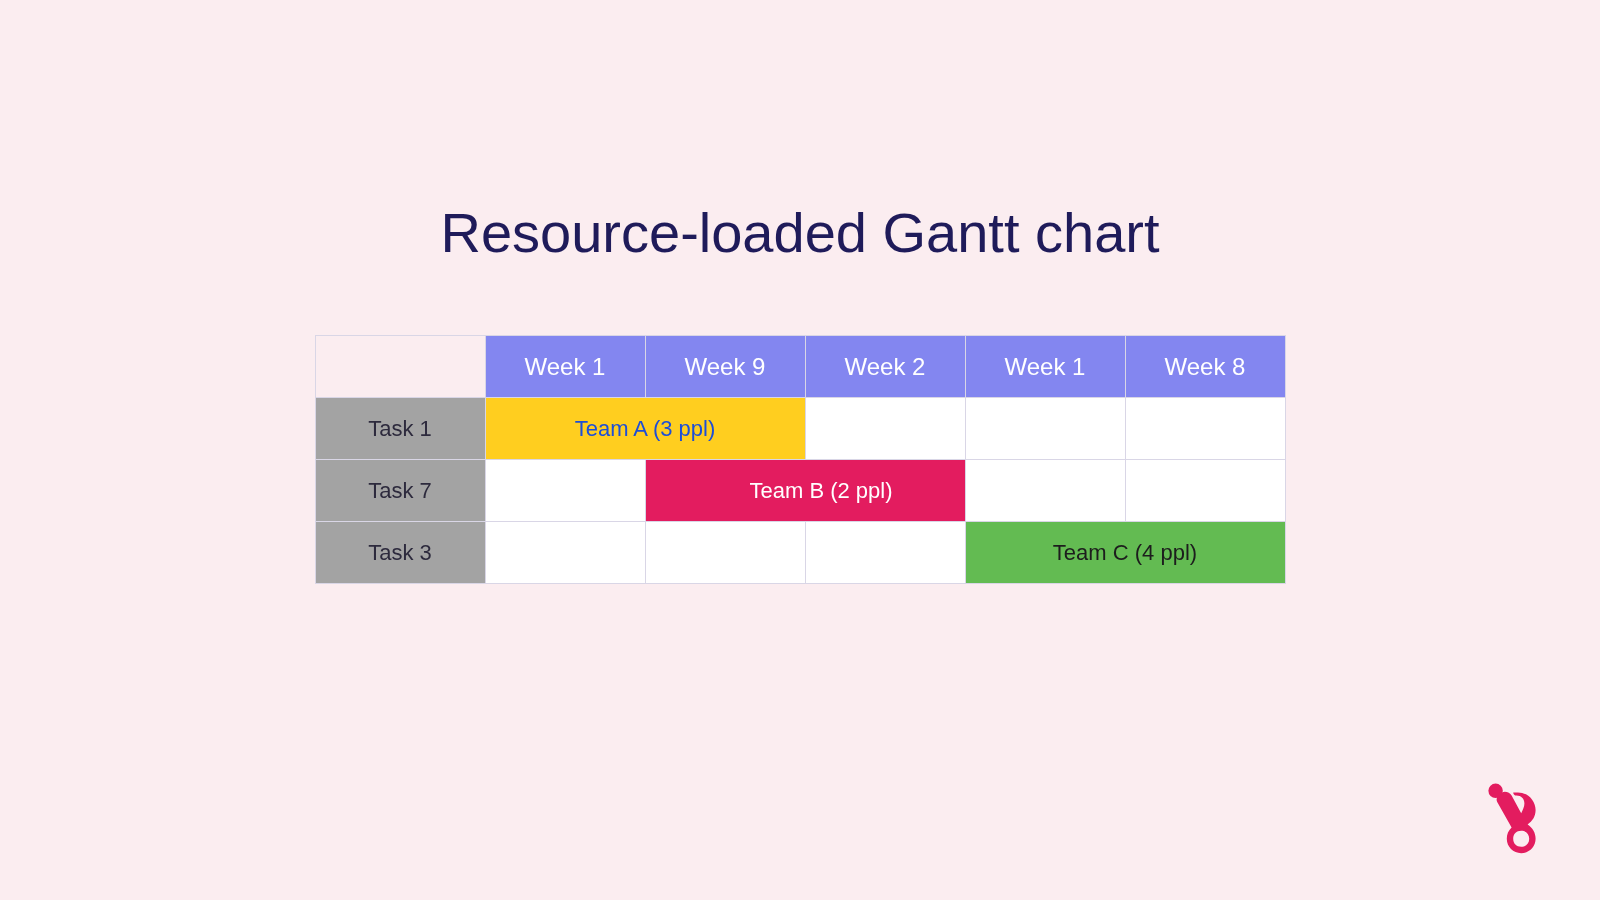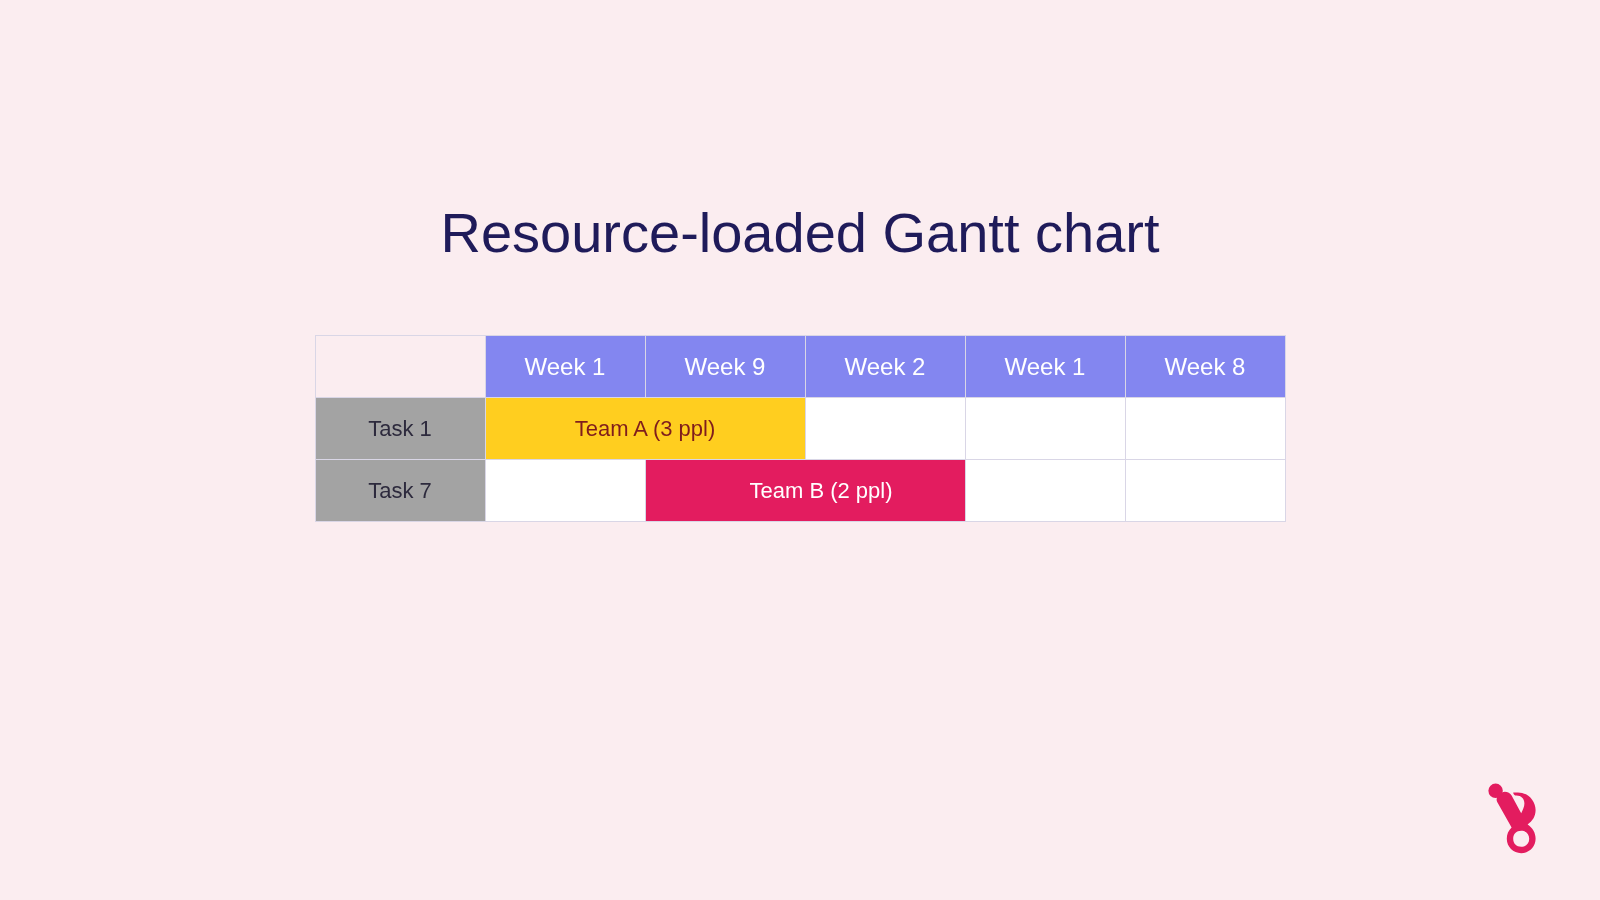--- a/index.html
+++ b/index.html
@@ -52,21 +52,21 @@
       color: #2d2a3d;
       font-size: 22px;
       width: 170px;
     }
     td.empty {
       background: #ffffff;
     }
     td.bar {
       font-size: 22px;
     }
-    td.bar-yellow { background: #ffce1f; color: #7f1d1d; margin-left: 46px; }
+    td.bar-yellow { background: #ffce1f; color: #1d4ed8; margin-left: 46px; }
     td.bar-pink   { background: #e31c5f; color: #ffffff; padding-left: 32px; }
     td.bar-green  { background: #63bb52; color: #1d1d1d; }
     .logo {
       position: absolute;
       right: 42px;
       bottom: 42px;
       color: #e31c5f;
     }
     .logo svg { display: block; }
   </style>
@@ -93,20 +93,27 @@
       <td class="empty"></td>
       <td class="empty"></td>
     </tr>
     <tr>
       <td class="task-label">Task 7</td>
       <td class="empty"></td>
       <td class="bar bar-pink" colspan="2">Team B (2 ppl)</td>
       <td class="empty"></td>
       <td class="empty"></td>
     </tr>
+    <tr>
+      <td class="task-label">Task 3</td>
+      <td class="empty"></td>
+      <td class="empty"></td>
+      <td class="empty"></td>
+      <td class="bar bar-green" colspan="2">Team C (4 ppl)</td>
+    </tr>
   </tbody>
     </table>
 </div>
 
 <div class="logo">
   <svg width="80" height="80" viewBox="0 0 100 100" fill="currentColor">
     <path d="M50 18 C62 18 72 28 72 40 C72 48 68 54 62 58 C68 62 72 68 72 76 C72 86 64 94 54 94 C44 94 36 86 36 76 C36 70 38 66 42 62 L24 30 C22 26 24 20 30 18 C34 16 40 18 42 22 L54 44 C56 40 58 36 58 32 C58 26 54 22 48 22 C46 22 44 20 44 18 C46 18 48 18 50 18 Z M54 66 C48 66 44 70 44 76 C44 82 48 86 54 86 C60 86 64 82 64 76 C64 70 60 66 54 66 Z"></path>
     <circle cx="22" cy="16" r="9"></circle>
   </svg>
 </div>

